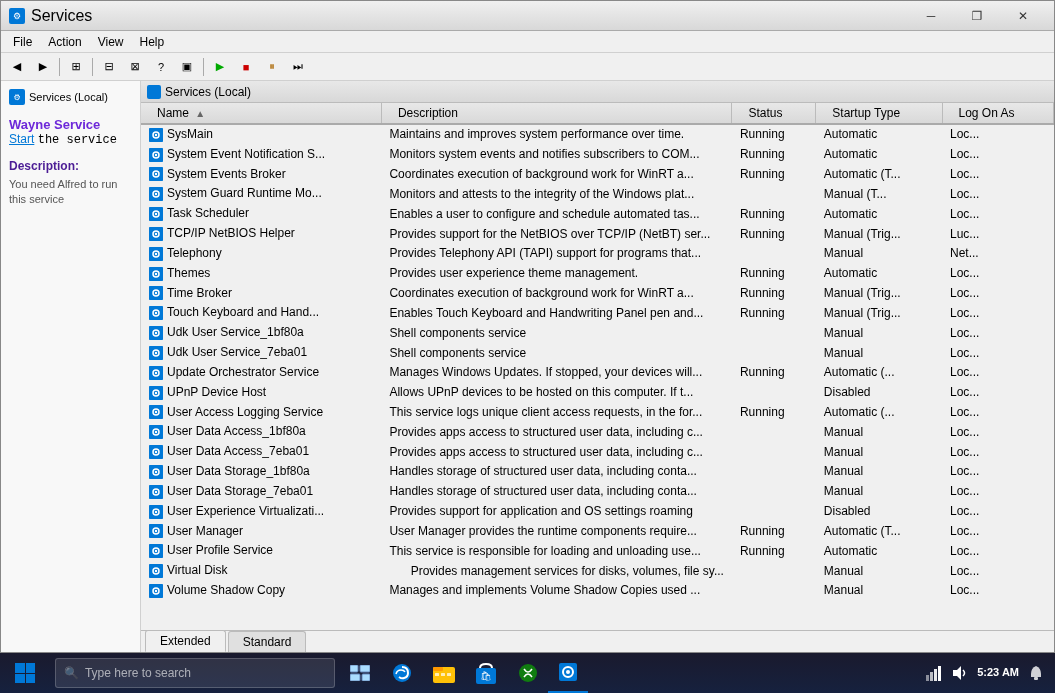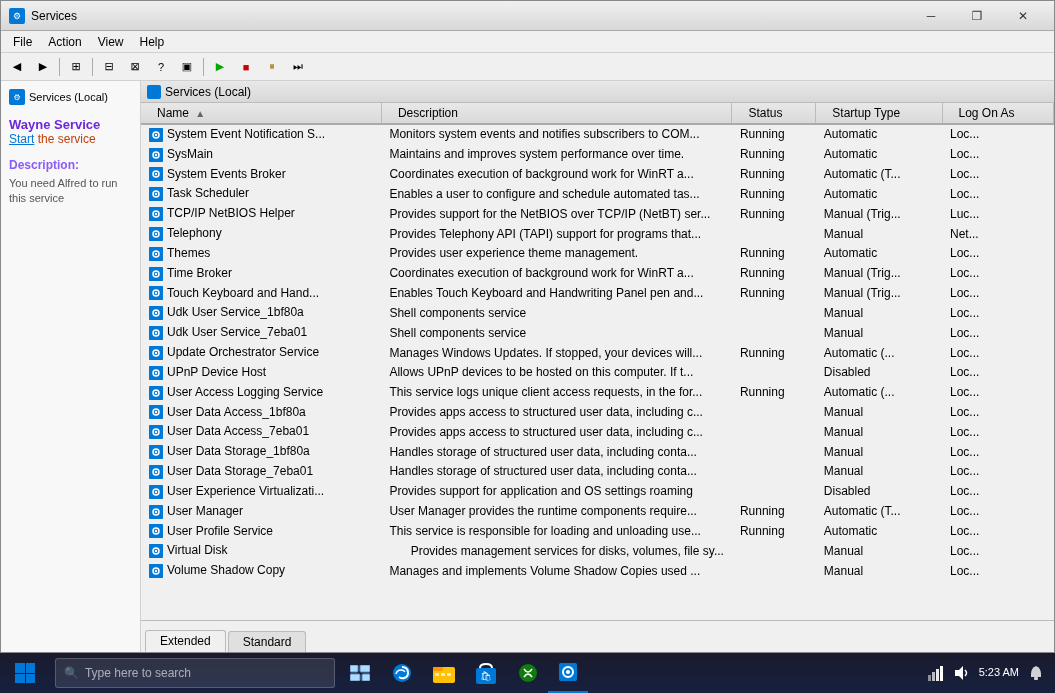--- a/index.html
+++ b/index.html
@@ -65,20 +65,21 @@
       margin-left: auto;
       display: flex;
       align-items: center;
       gap: 8px;
       padding-right: 10px;
       color: white;
       font-size: 11px;
     }
     .taskbar-time {
       line-height: 1.4;
+      font-weight: bold;
     }
 
     
     .window {
       position: absolute;
       top: 0;
       left: 0;
       width: 1055px;
       height: 653px;
       background: #f0f0f0;
@@ -100,21 +101,21 @@
       margin-right: 6px;
       background: #0078d7;
       border-radius: 2px;
       display: flex;
       align-items: center;
       justify-content: center;
       color: white;
       font-size: 9px;
     }
     .title-bar-text {
-      font-size: 12px;
+      font-size: 16px;
       color: #000;
       flex: 1;
     }
     .title-bar-controls {
       display: flex;
       gap: 0;
     }
     .title-btn {
       width: 46px;
       height: 30px;
@@ -208,27 +209,28 @@
       color: #6d28d9;
     }
     .start-link {
       color: #0078d7;
       cursor: pointer;
       text-decoration: underline;
       display: inline;
     }
     .start-text {
       display: inline;
-      color: #c2410c;
+      color: #000000;
+      font-family: Liberation Mono, monospace;
     }
     .description-label {
       font-weight: bold;
       margin-top: 12px;
       margin-bottom: 4px;
-      color: #8b5cf6;
+      color: #4c1d95;
     }
     .description-text {
       color: #555;
       font-size: 11px;
       line-height: 1.4;
     }
 
     
     .right-panel {
       flex: 1;
@@ -306,21 +308,21 @@
       height: 14px;
       background: #0078d7;
       border-radius: 1px;
       display: inline-block;
       vertical-align: middle;
       margin-right: 4px;
     }
 
     
     .bottom-tabs {
-      height: 32px;
+      height: 22px;
       background: #f0f0f0;
       border-top: 1px solid #bbb;
       display: flex;
       align-items: flex-end;
       padding: 0 4px;
     }
     .tab {
       padding: 3px 14px;
       border: 1px solid #bbb;
       border-bottom: none;
@@ -418,46 +420,57 @@
               <th>Startup Type</th>
               <th>Log On As</th>
             </tr>
           </thead>
           <tbody id="services-tbody">
           <tr>
                 <td><span class="svc-icon"><svg width="14" height="14" viewBox="0 0 14 14">
                       <rect width="14" height="14" rx="2" fill="#0078d7"></rect>
                       <circle cx="7" cy="7" r="3" fill="none" stroke="white" stroke-width="1.5"></circle>
                       <circle cx="7" cy="7" r="1.2" fill="white"></circle>
+                    </svg></span>SysMain</td>
+                <td style="max-width: 280px;">Maintains and improves system performance over time.</td>
+                <td>Running</td>
+                <td>Automatic</td>
+                <td>Loc...</td>
+              </tr>
+              <tr>
+                <td><span class="svc-icon"><svg width="14" height="14" viewBox="0 0 14 14">
+                      <rect width="14" height="14" rx="2" fill="#0078d7"></rect>
+                      <circle cx="7" cy="7" r="3" fill="none" stroke="white" stroke-width="1.5"></circle>
+                      <circle cx="7" cy="7" r="1.2" fill="white"></circle>
                     </svg></span>System Event Notification S...</td>
                 <td style="max-width: 280px;">Monitors system events and notifies subscribers to COM...</td>
                 <td>Running</td>
                 <td>Automatic</td>
                 <td>Loc...</td>
               </tr>
               <tr>
                 <td><span class="svc-icon"><svg width="14" height="14" viewBox="0 0 14 14">
                       <rect width="14" height="14" rx="2" fill="#0078d7"></rect>
                       <circle cx="7" cy="7" r="3" fill="none" stroke="white" stroke-width="1.5"></circle>
                       <circle cx="7" cy="7" r="1.2" fill="white"></circle>
-                    </svg></span>SysMain</td>
-                <td style="max-width: 280px;">Maintains and improves system performance over time.</td>
-                <td>Running</td>
-                <td>Automatic</td>
-                <td>Loc...</td>
-              </tr>
-              <tr>
-                <td><span class="svc-icon"><svg width="14" height="14" viewBox="0 0 14 14">
-                      <rect width="14" height="14" rx="2" fill="#0078d7"></rect>
-                      <circle cx="7" cy="7" r="3" fill="none" stroke="white" stroke-width="1.5"></circle>
-                      <circle cx="7" cy="7" r="1.2" fill="white"></circle>
                     </svg></span>System Events Broker</td>
                 <td style="max-width: 280px;">Coordinates execution of background work for WinRT a...</td>
                 <td>Running</td>
                 <td>Automatic (T...</td>
+                <td>Loc...</td>
+              </tr>
+              <tr>
+                <td><span class="svc-icon"><svg width="14" height="14" viewBox="0 0 14 14">
+                      <rect width="14" height="14" rx="2" fill="#0078d7"></rect>
+                      <circle cx="7" cy="7" r="3" fill="none" stroke="white" stroke-width="1.5"></circle>
+                      <circle cx="7" cy="7" r="1.2" fill="white"></circle>
+                    </svg></span>System Guard Runtime Mo...</td>
+                <td style="max-width: 280px;">Monitors and attests to the integrity of the Windows plat...</td>
+                <td></td>
+                <td>Manual (T...</td>
                 <td>Loc...</td>
               </tr>
               <tr>
                 <td><span class="svc-icon"><svg width="14" height="14" viewBox="0 0 14 14">
                       <rect width="14" height="14" rx="2" fill="#0078d7"></rect>
                       <circle cx="7" cy="7" r="3" fill="none" stroke="white" stroke-width="1.5"></circle>
                       <circle cx="7" cy="7" r="1.2" fill="white"></circle>
                     </svg></span>Task Scheduler</td>
                 <td style="max-width: 280px;">Enables a user to configure and schedule automated tas...</td>
                 <td>Running</td>

